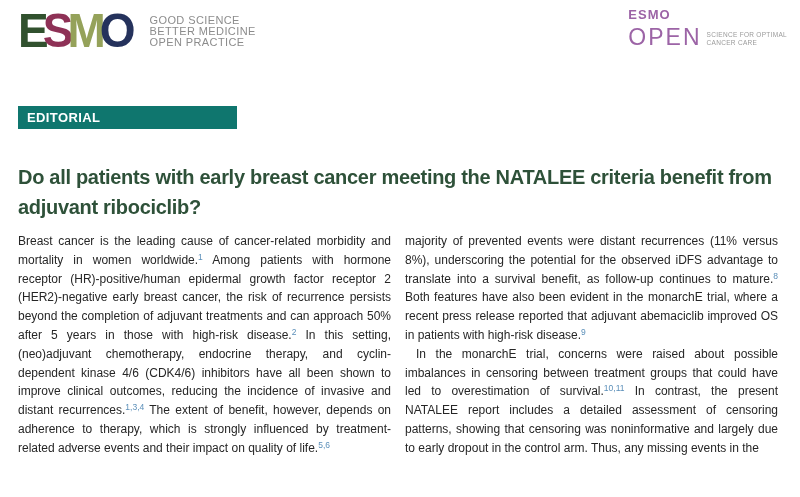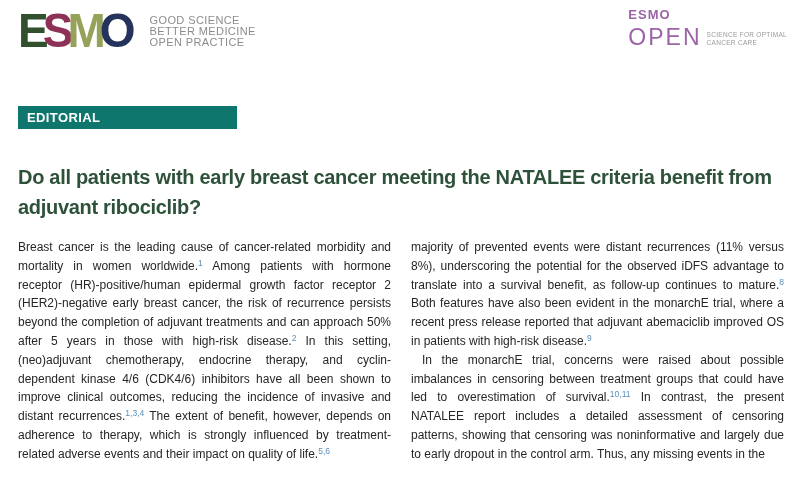--- a/index.html
+++ b/index.html
@@ -61,23 +61,23 @@
 
   
   .article-title {
     position: absolute; left: 18px; top: 149px; width: 762px;
     color: #2e5139; font-size: 20px; font-weight: 700;
     line-height: 30px; letter-spacing: -0.3px;
   }
 
   
   .columns {
-    position: absolute; left: 18px; top: 238px;
+    position: absolute; left: 18px; top: 232px;
     width: 766px; height: 259px;
-    display: flex; gap: 20px; overflow: hidden;
+    display: flex; gap: 14px; overflow: hidden;
   }
   .col { width: 373px; }
   .para {
     margin: 0; color: #262626;
     font-size: 12px; line-height: 18.8px;
     text-align: justify; hyphens: none;
   }
   .para.indent { text-indent: 11px; }
   sup.ref {
     color: #5b8fb9; font-size: 8.5px; line-height: 0;

